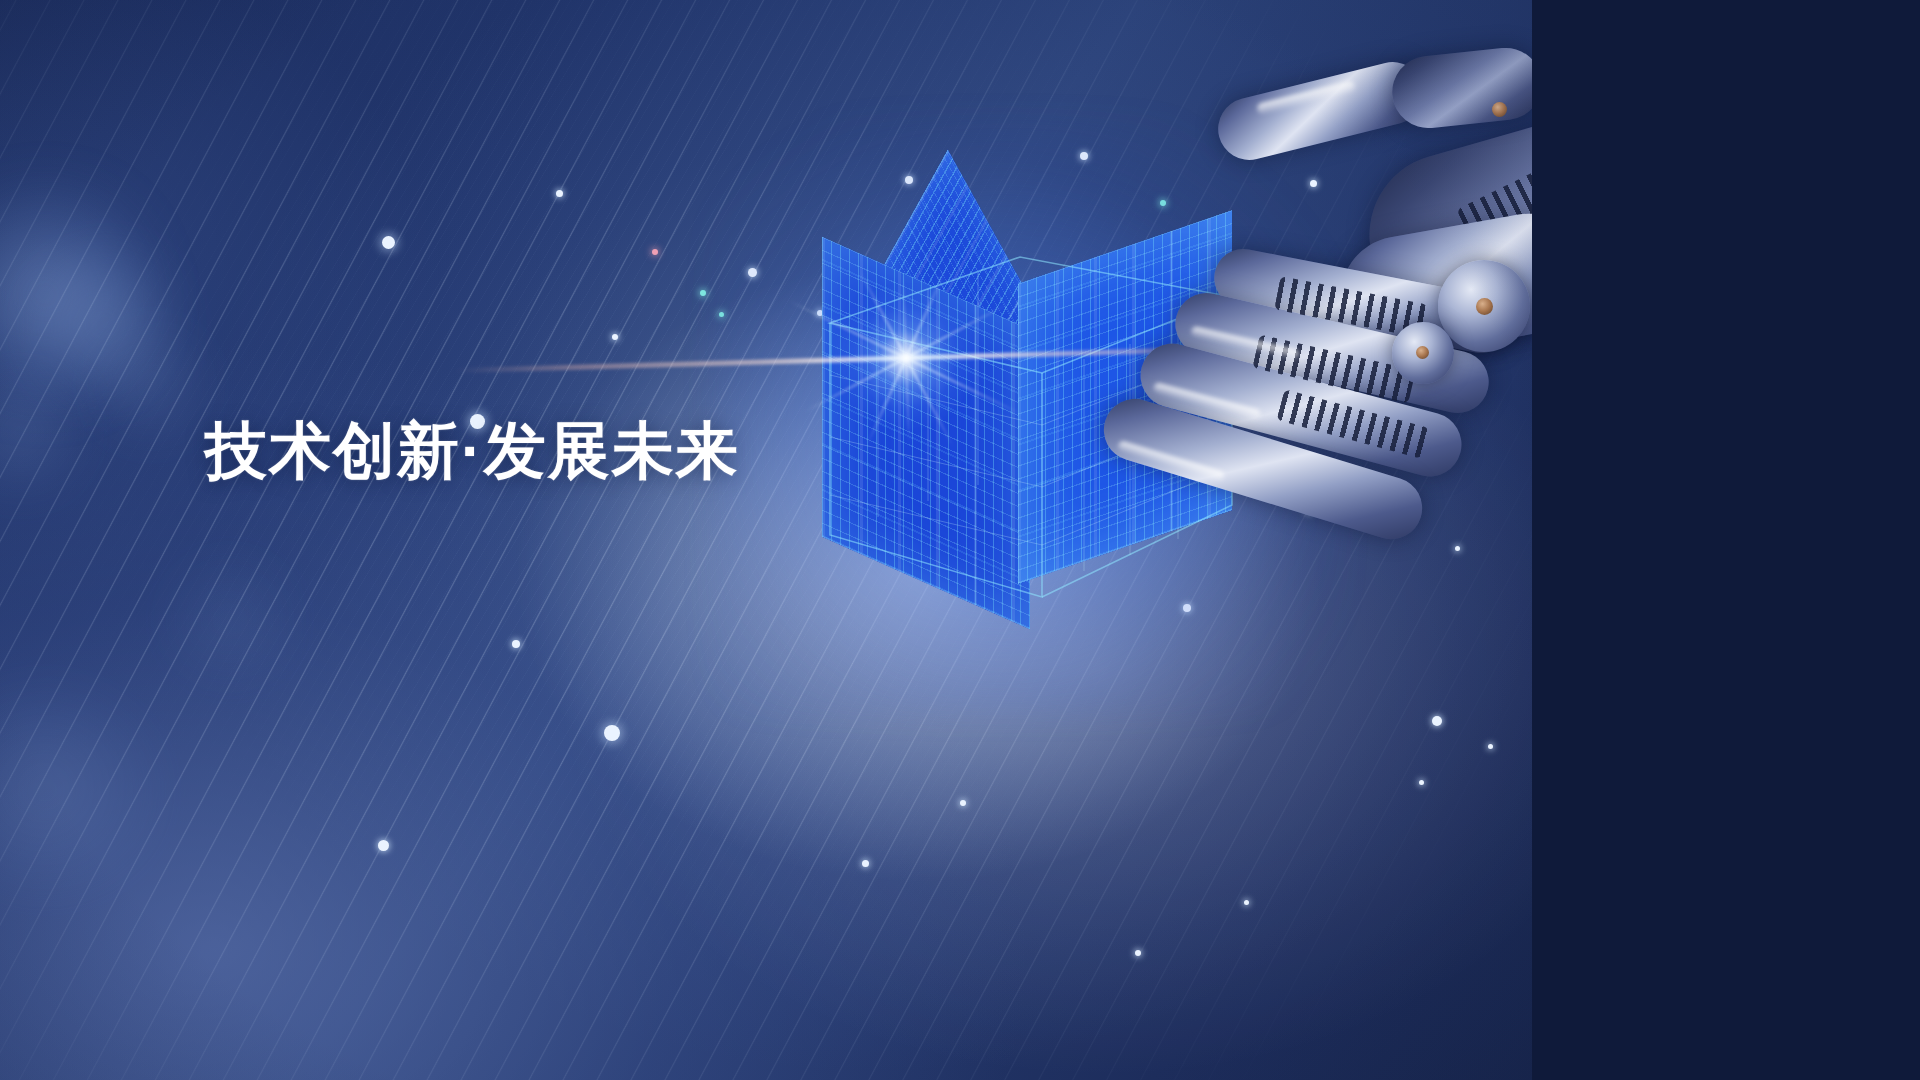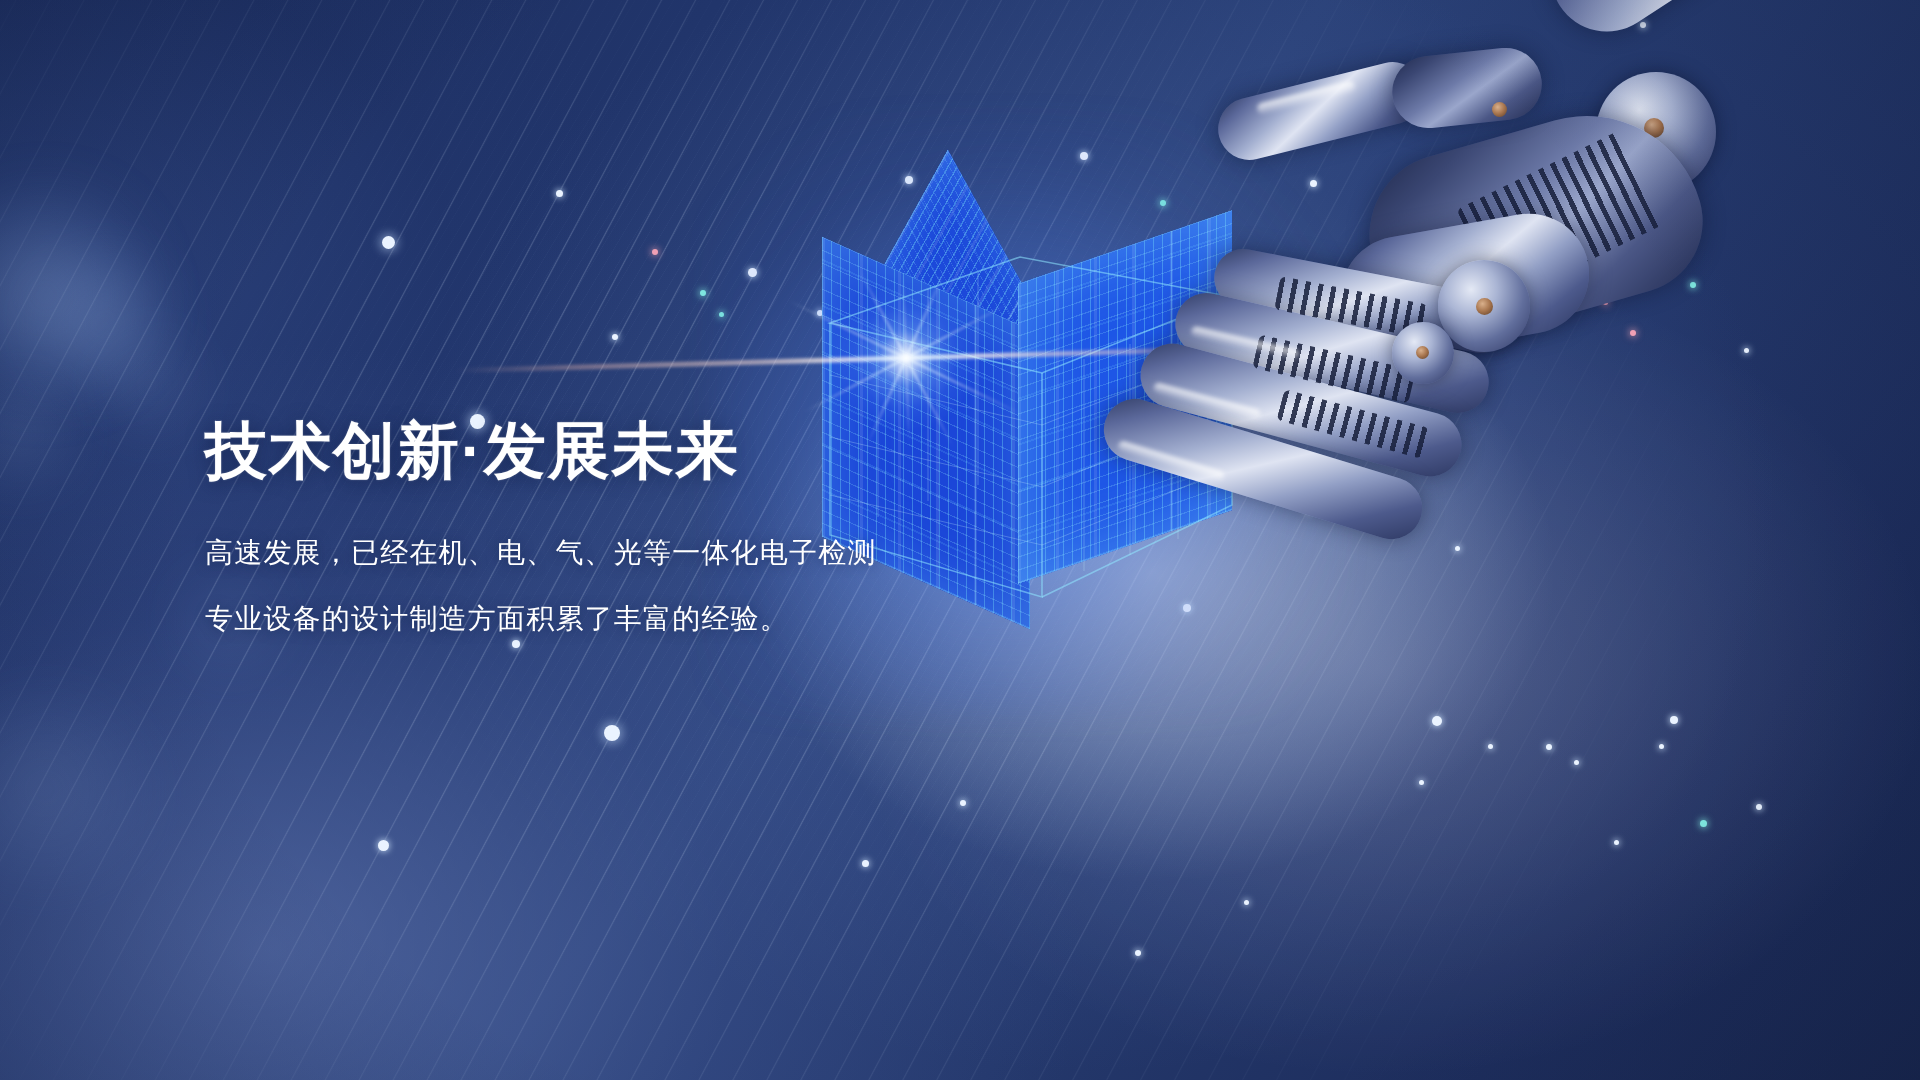--- a/index.html
+++ b/index.html
@@ -7,21 +7,21 @@
     margin: 0;
     padding: 0;
     background: #0f1a3a;
   }
   body {
     font-family: "Liberation Sans", "DejaVu Sans", sans-serif;
   }
 
   #banner {
     position: relative;
-    width: 1920px;
+    width: 1532px;
     height: 1080px;
     overflow: hidden;
     background: #1e3264;
   }
 
   
 
   .layer {
     position: absolute;
     inset: 0;
@@ -407,19 +407,15 @@
 
     <div class="hilite" style="left:150px; top:378px; width:110px; height:10px; transform:rotate(13deg);"></div>
     <div class="hilite" style="left:112px; top:436px; width:110px; height:10px; transform:rotate(15deg);"></div>
     <div class="hilite" style="left:76px;  top:496px; width:110px; height:10px; transform:rotate(17deg);"></div>
   </div>
 
   <div class="layer" style="background:radial-gradient(ellipse 1400px 1100px at 50% 50%, rgba(0,0,0,0) 55%, rgba(12,22,52,0.30) 100%);"></div>
 
   <div id="copy">
     <h1 id="headline">技术创新·发展未来</h1>
-    <div id="subcopy">
-      <div class="subline">高速发展，已经在机、电、气、光等一体化电子检测</div>
-      <div class="subline">专业设备的设计制造方面积累了丰富的经验。</div>
-    </div>
   </div>
 
 </div>
 
 </body></html>

